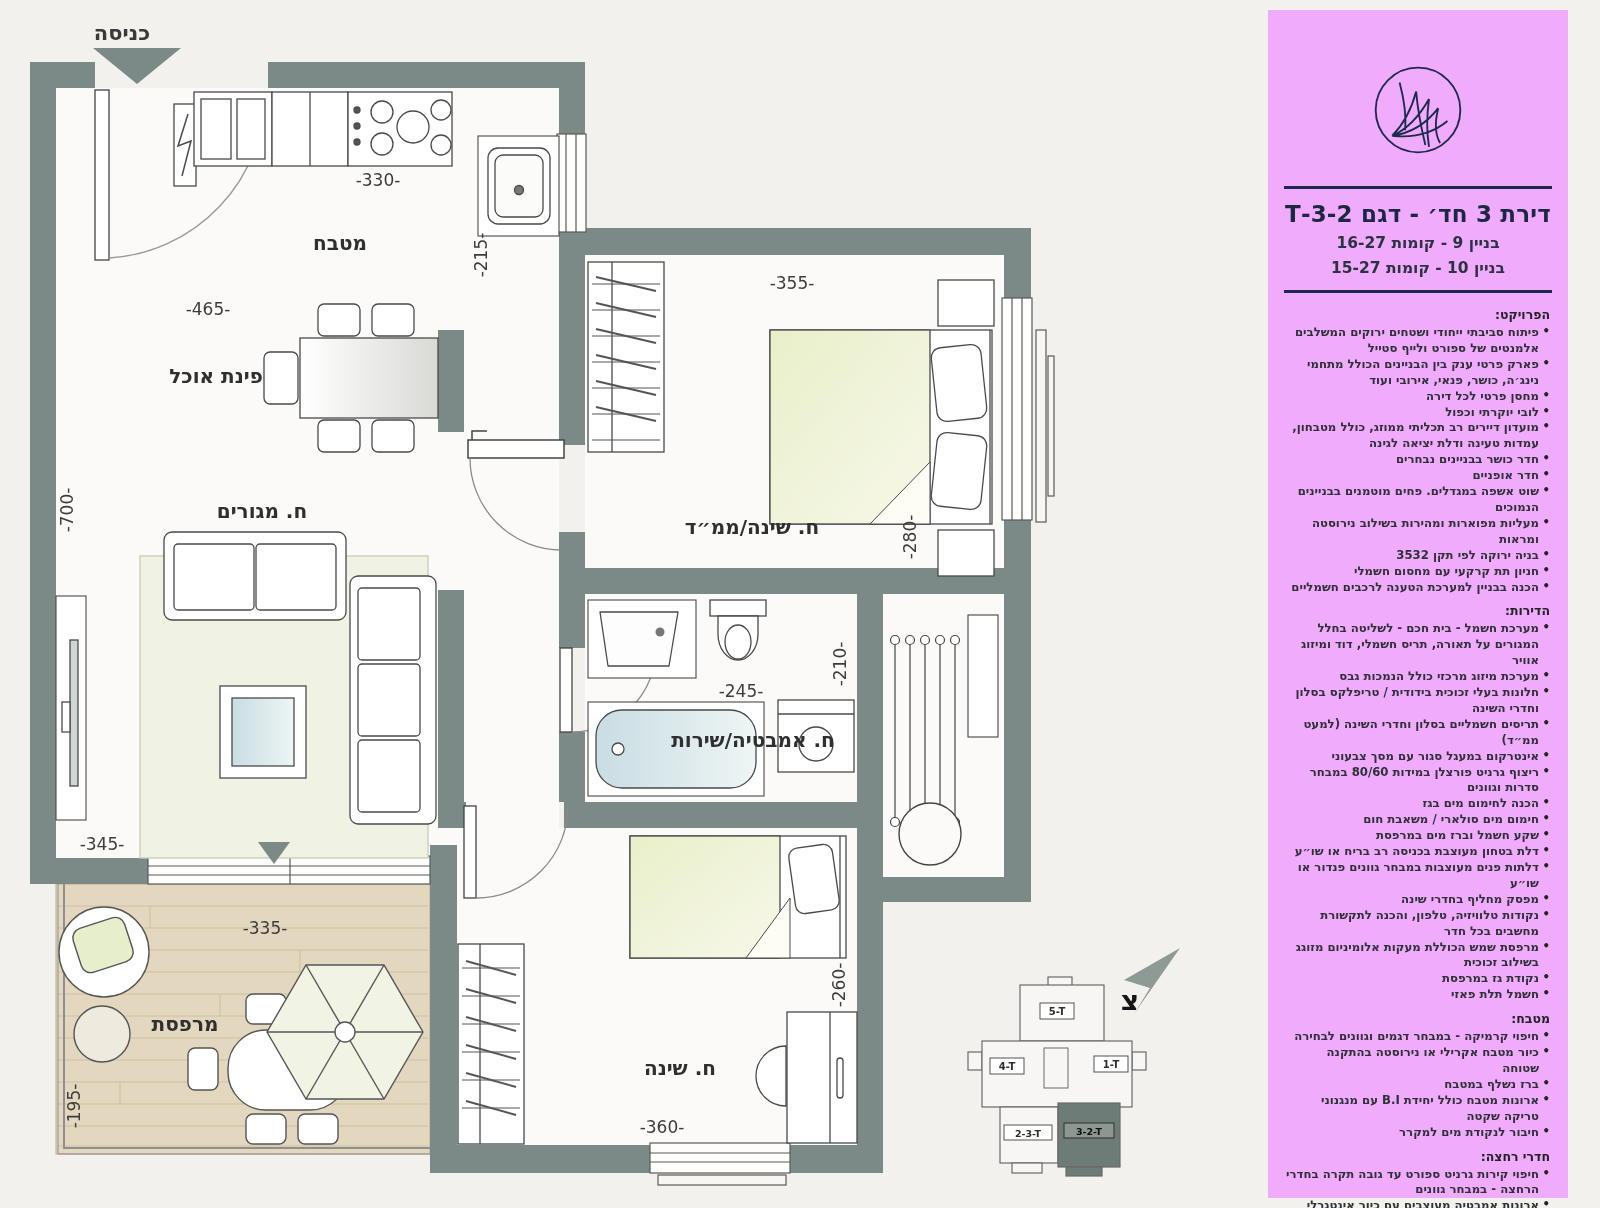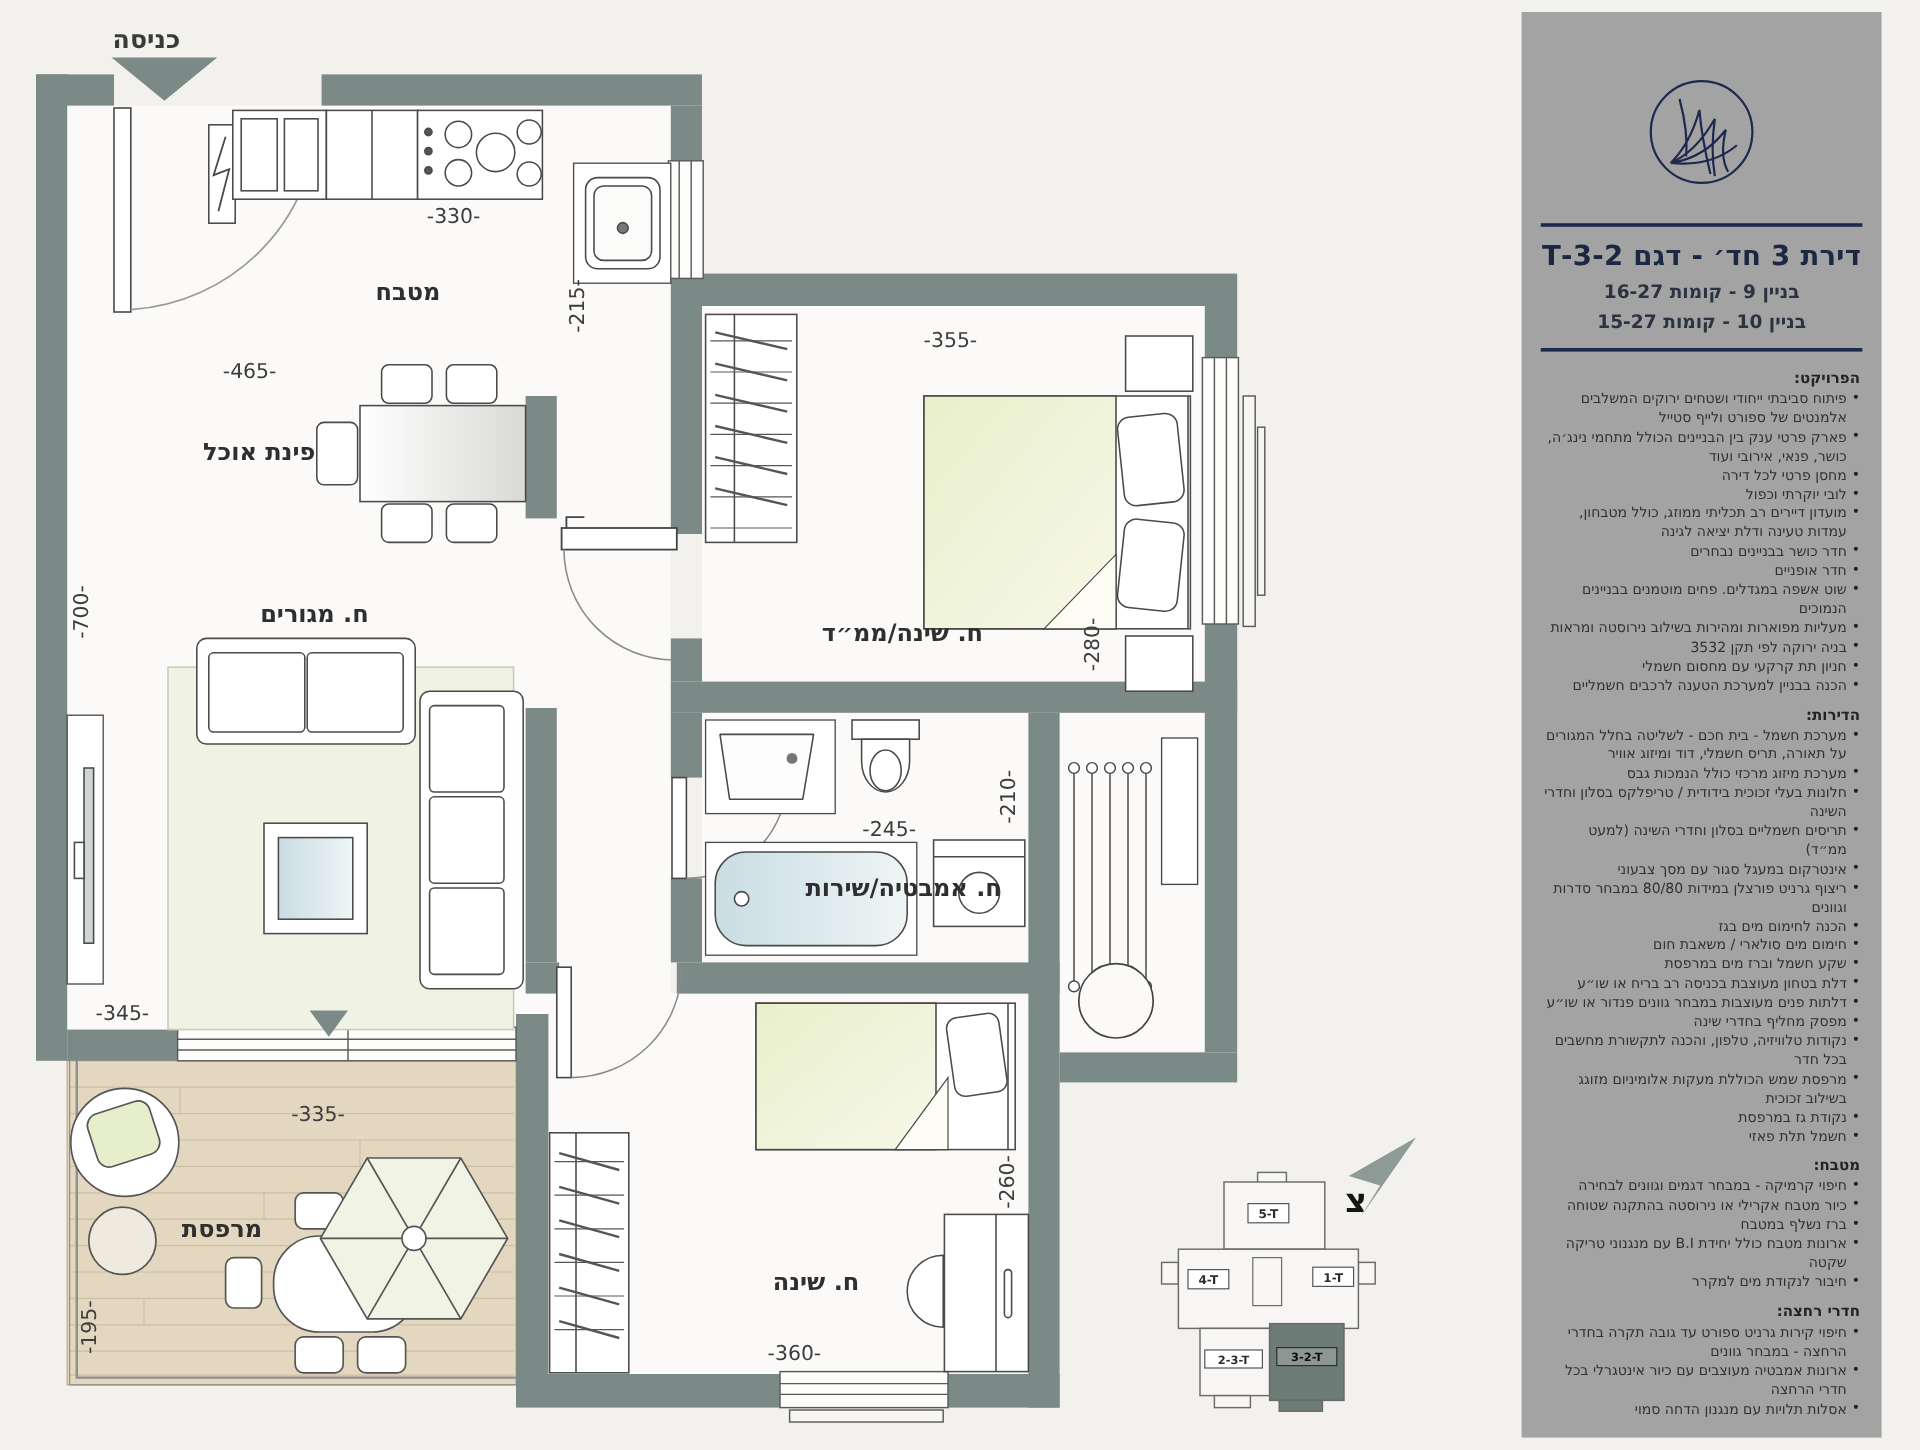--- a/index.html
+++ b/index.html
@@ -7,36 +7,36 @@
     width:1600px;height:1208px;position:relative;overflow:hidden;
     background:#f2f1ee;
     font-family:"DejaVu Sans",sans-serif;
   }
   .plan-svg{position:absolute;left:0;top:0;}
   svg text{font-family:"DejaVu Sans",sans-serif;}
   .room-label{font-size:20px;font-weight:600;fill:#2f2f2f;}
   .dim-label{font-size:17px;fill:#3d3d3d;font-weight:500;}
   .sidebar{
     position:absolute;left:1268px;top:10px;width:300px;height:1188px;
-    background:#a3a3a3;box-sizing:border-box;
+    background:#f0abfc;box-sizing:border-box;
   }
   .logo{display:block;margin:54px auto 0;width:92px;height:92px;}
   .rule{border:none;border-top:3px solid #1e2a4d;margin:30px 16px 0;}
   .rule.mid{margin-top:13px;}
   .panel-title{
     margin:12px 10px 0;text-align:center;direction:rtl;
     font-size:23px;font-weight:bold;color:#1c2742;letter-spacing:.2px;
   }
   .panel-sub{
     margin:7px 10px 0;text-align:center;direction:rtl;
     font-size:15.5px;font-weight:700;color:#2b3240;
   }
   .specs{margin:14px 18px 0;direction:rtl;text-align:right;color:#2e3136;}
   .specs h3{font-size:12.5px;font-weight:bold;margin:8px 0 3px;color:#232323;}
-  .specs ul{list-style:none;margin:0;padding:0;}
+  .specs ul{list-style:none;margin:0;padding:0;font-weight:bold;}
   .specs li{font-size:11.7px;line-height:1.36;padding-right:11px;position:relative;}
   .specs li::before{content:"\2022";position:absolute;right:0;top:-1px;color:#232323;}
 </style>
 </head>
 <body>
 
 <svg class="plan-svg" width="1240" height="1208" viewBox="0 0 1240 1208">
   <defs>
     <linearGradient id="bedGrad" x1="0" y1="0" x2="1" y2="1">
       <stop offset="0" stop-color="#e9efca"></stop>
@@ -448,21 +448,21 @@
         <li>חניון תת קרקעי עם מחסום חשמלי</li>
         <li>הכנה בבניין למערכת הטענה לרכבים חשמליים</li>
       </ul>
       <h3>הדירות:</h3>
       <ul>
         <li>מערכת חשמל - בית חכם - לשליטה בחלל המגורים על תאורה, תריס חשמלי, דוד ומיזוג אוויר</li>
         <li>מערכת מיזוג מרכזי כולל הנמכות גבס</li>
         <li>חלונות בעלי זכוכית בידודית / טריפלקס בסלון וחדרי השינה</li>
         <li>תריסים חשמליים בסלון וחדרי השינה (למעט ממ״ד)</li>
         <li>אינטרקום במעגל סגור עם מסך צבעוני</li>
-        <li>ריצוף גרניט פורצלן במידות 80/80 במבחר סדרות וגוונים</li>
+        <li>ריצוף גרניט פורצלן במידות 80/60 במבחר סדרות וגוונים</li>
         <li>הכנה לחימום מים בגז</li>
         <li>חימום מים סולארי / משאבת חום</li>
         <li>שקע חשמל וברז מים במרפסת</li>
         <li>דלת בטחון מעוצבת בכניסה רב בריח או שו״ע</li>
         <li>דלתות פנים מעוצבות במבחר גוונים פנדור או שו״ע</li>
         <li>מפסק מחליף בחדרי שינה</li>
         <li>נקודות טלוויזיה, טלפון, והכנה לתקשורת מחשבים בכל חדר</li>
         <li>מרפסת שמש הכוללת מעקות אלומיניום מזוגג בשילוב זכוכית</li>
         <li>נקודת גז במרפסת</li>
         <li>חשמל תלת פאזי</li>

